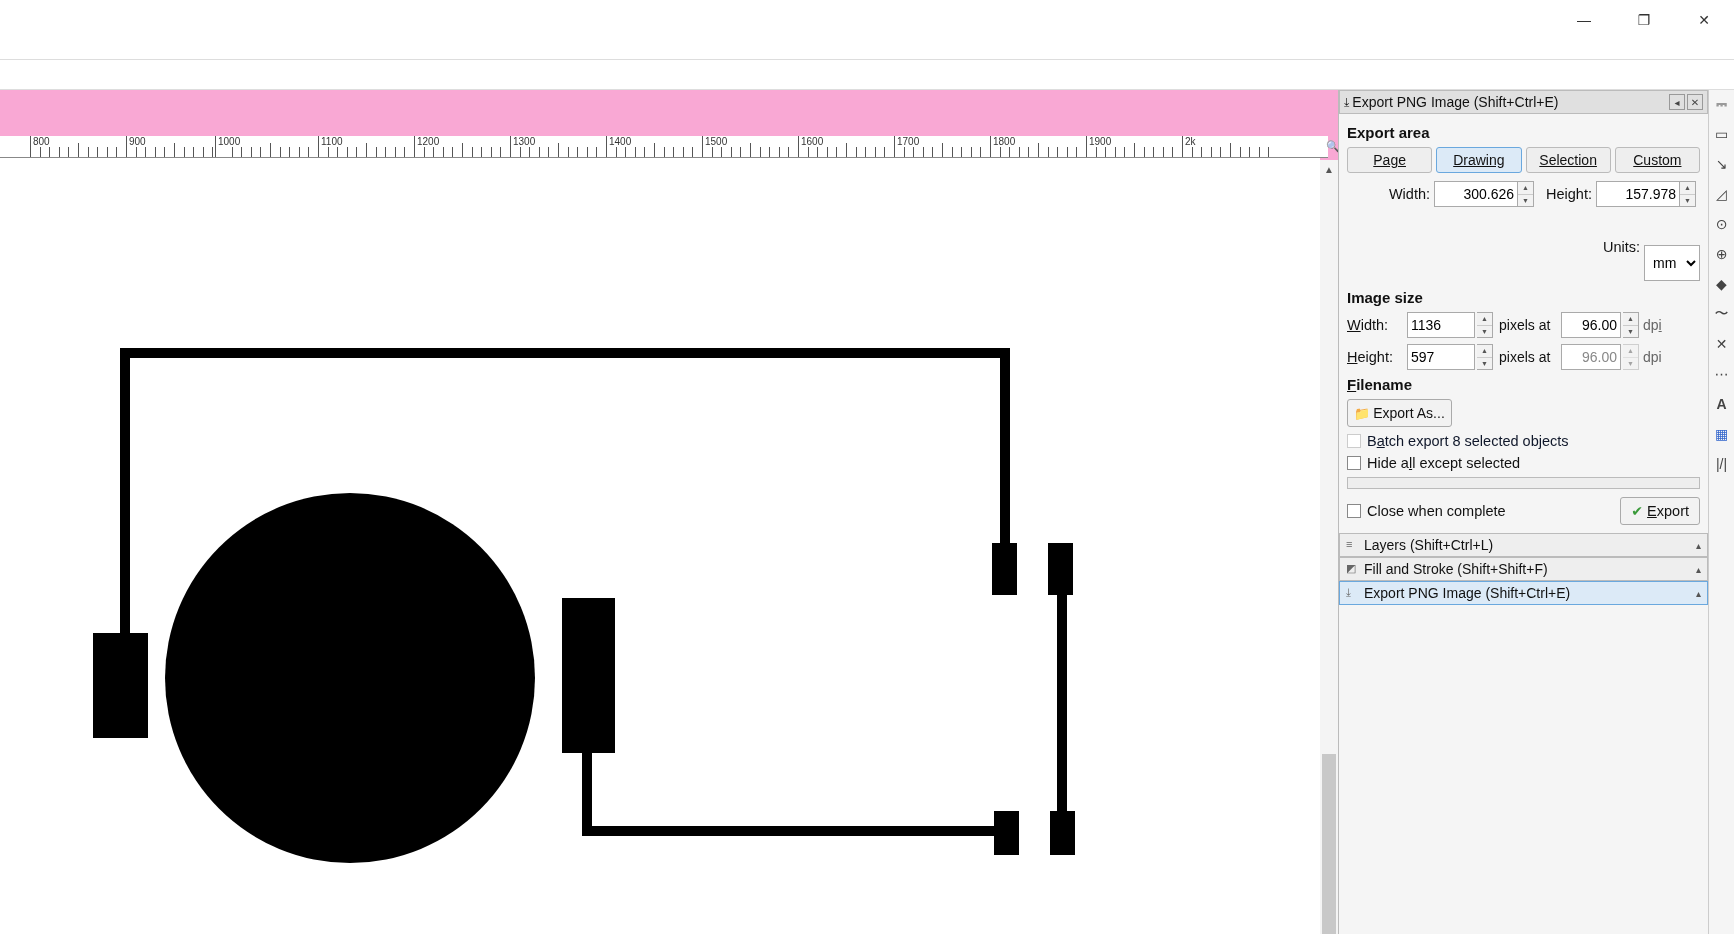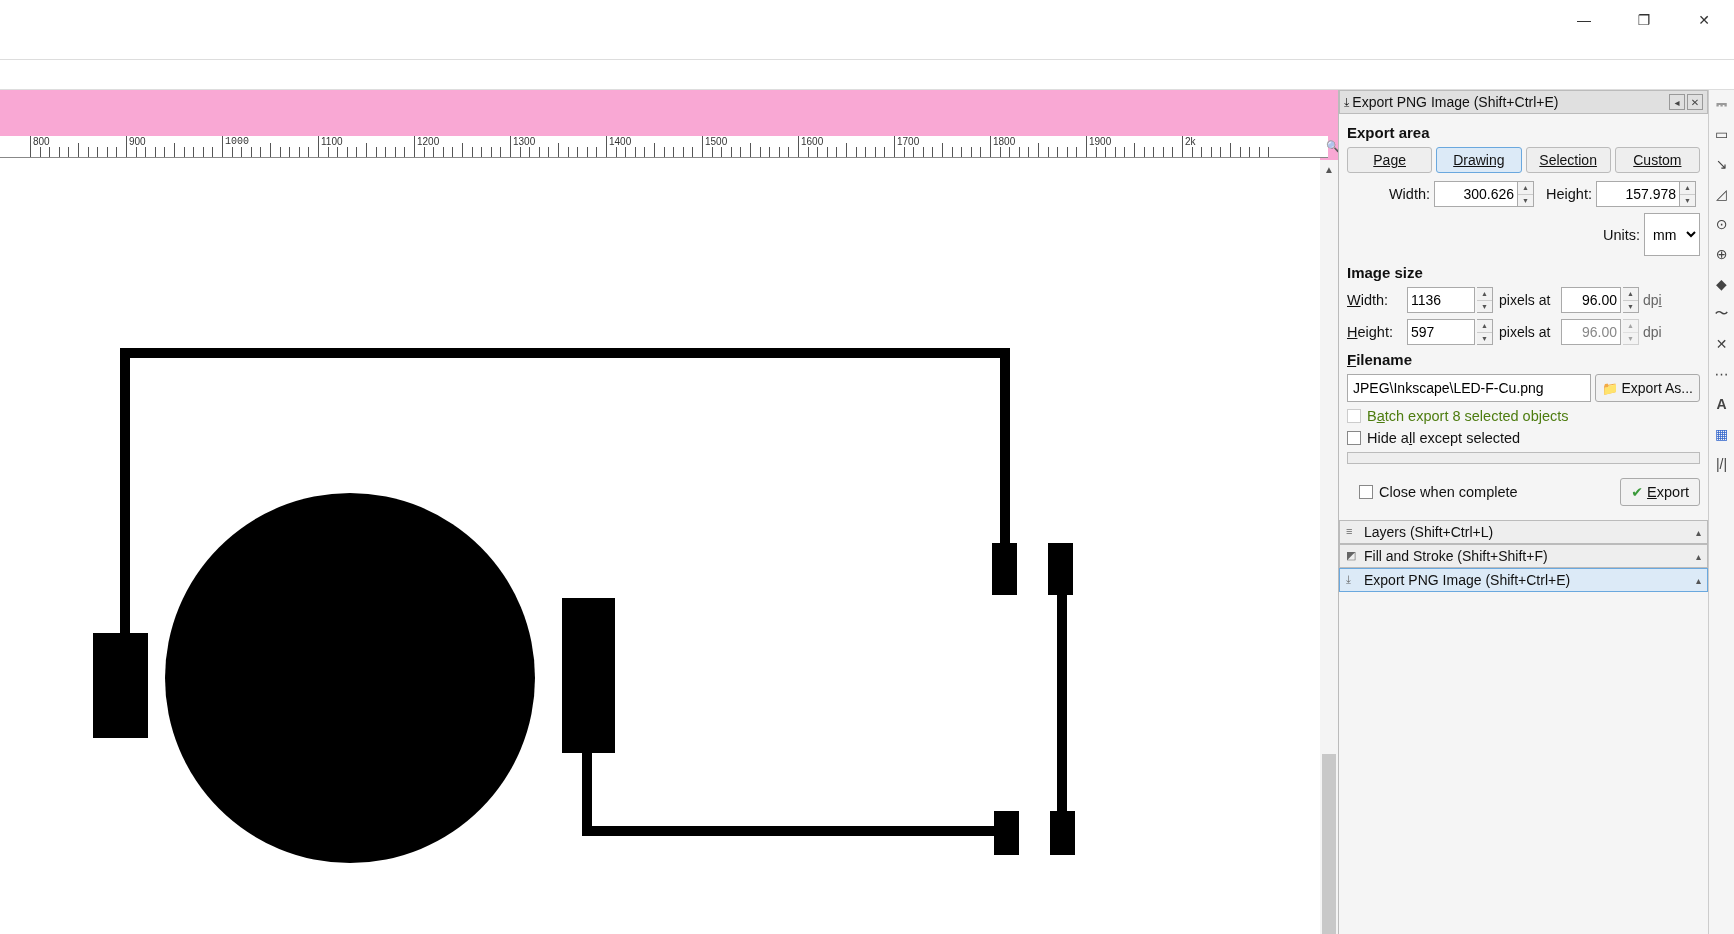--- a/index.html
+++ b/index.html
@@ -43,36 +43,36 @@
 
 .coord-row { display: grid; grid-template-columns: 54px 84px 20px 58px 84px 20px; align-items: center; column-gap: 0; margin-bottom: 6px; justify-content: end; }
 .coord-row label { text-align: right; padding-right: 4px; font-size: 14.5px; }
 .coord-row label u { text-decoration: underline; }
 .num-input { height: 26px; border: 1px solid #aaa; background: #fff; padding: 0 3px; font-size: 14px; text-align: right; }
 .spin { width: 16px; height: 26px; display: flex; flex-direction: column; border: 1px solid #aaa; border-left: none; background: #f2f2f2; }
 .spin div { flex:1; font-size:7px; line-height:1; display:flex; align-items:center; justify-content:center; color:#555; }
 .spin div:first-child { border-bottom: 1px solid #ccc; }
 
 .units-row { display:flex; justify-content:flex-end; align-items:center; gap:4px; margin: 2px 0 8px; }
-.units-row select { height: 43px; width: 56px; border:1px solid #aaa; background:#fff; font-size:14px; padding:0 4px; }
+.units-row select { height: 36px; width: 56px; border:1px solid #aaa; background:#fff; font-size:14px; padding:0 4px;margin-top:32px; }
 
 .imgsize-row { display: grid; grid-template-columns: 58px 68px 18px 62px 60px 18px 30px; align-items: center; column-gap: 2px; margin-bottom: 6px; }
 .imgsize-row label { font-size: 14.5px; }
 .imgsize-row .pxat { font-size: 14px; padding-left:2px; }
 .imgsize-row .dpi { font-size: 14px; color:#666; }
 .imgsize-row .num-input.dim { width: 100%; text-align:left; }
 .imgsize-row .num-input.dpi-in { width: 100%; color:#888; }
 
 .filename-row { display:flex; gap:4px; margin: 4px 0; }
 .filename-row .fname { flex:1; height:28px; border:1px solid #aaa; background:#fff; padding:0 5px; font-size:14px; }
 .filename-row .export-as { height:28px; border:1px solid #aaa; background:#f2f2f2; padding:0 6px; font-size:14px; display:flex; align-items:center; gap:3px; cursor:pointer; border-radius:3px; }
 .export-as .ic { color:#b58b1f; font-size:13px; }
 
 .chk-row { display:flex; align-items:center; gap:6px; margin: 6px 0; font-size:14.5px; }
-.chk-row.disabled { color:#4d7c0f; }
+.chk-row.disabled { color:#0f172a; }
 .chk { width:14px; height:14px; border:1px solid #888; background:#fff; }
 
 .progress-bar { height: 12px; border:1px solid #bbb; background:#eee; margin:4px 0 8px; }
 
 .export-row { display:flex; justify-content:space-between; align-items:center; margin-bottom:4px; }
 .export-btn { height:28px; border:1px solid #aaa; background:#f2f2f2; padding:0 10px; font-size:14.5px; display:flex; align-items:center; gap:4px; cursor:pointer; border-radius:3px; }
 .export-btn .ic { color:#3a9a3a; font-size:14px; }
 
 .dock-strip { border:1px solid #bbb; background:#eee; padding:3px 6px; font-size:14px; display:flex; align-items:center; gap:4px; cursor:pointer; }
 .dock-strip.active { background:#dceaf7; border-color:#6aa8de; }
@@ -109,21 +109,21 @@
         <div class="tick-major" style="left: 126px;">900</div>
         <div class="tick-minor" style="left: 135.6px;"></div>
         <div class="tick-minor" style="left: 145.2px;"></div>
         <div class="tick-minor" style="left: 154.8px;"></div>
         <div class="tick-minor" style="left: 164.4px;"></div>
         <div class="tick-minor" style="left: 174px; height: 14px;"></div>
         <div class="tick-minor" style="left: 183.6px;"></div>
         <div class="tick-minor" style="left: 193.2px;"></div>
         <div class="tick-minor" style="left: 202.8px;"></div>
         <div class="tick-minor" style="left: 212.4px;"></div>
-        <div class="tick-major" style="left: 222px; font-family: Liberation Mono, monospace;">1000</div>
+        <div class="tick-major" style="left: 215px;">1000</div>
         <div class="tick-minor" style="left: 231.6px;"></div>
         <div class="tick-minor" style="left: 241.2px;"></div>
         <div class="tick-minor" style="left: 250.8px;"></div>
         <div class="tick-minor" style="left: 260.4px;"></div>
         <div class="tick-minor" style="left: 270px; height: 14px;"></div>
         <div class="tick-minor" style="left: 279.6px;"></div>
         <div class="tick-minor" style="left: 289.2px;"></div>
         <div class="tick-minor" style="left: 298.8px;"></div>
         <div class="tick-minor" style="left: 308.4px;"></div>
         <div class="tick-major" style="left: 318px;">1100</div>
@@ -320,40 +320,39 @@
         <input class="num-input dpi-in" disabled="" value="96.00" style="">
         <div class="spin" style="opacity:.5;">
             <div>▲</div>
             <div>▼</div>
           </div>
         <span class="dpi">dpi</span>
       </div>
 
       <div class="section-title" style="margin-top:6px;"><u>F</u>ilename</div>
       <div class="filename-row">
-        <input class="fname" value="JPEG\Inkscape\LED-F-Cu.png" style="">
         <div class="export-as">
           <span class="ic">📁</span>
           <span>Export As...</span>
         </div>
       </div>
 
       <div class="chk-row disabled">
         <div class="chk" style="border-color:#ccc;"></div>
         <span>B<u>a</u>tch export 8 selected objects</span>
       </div>
       <div class="chk-row">
         <div class="chk"></div>
         <span>Hide a<u>l</u>l except selected</span>
       </div>
 
       <div class="progress-bar"></div>
 
       <div class="export-row">
-        <div class="chk-row" style="margin:12px;">
+        <div class="chk-row" style="margin:0;">
           <div class="chk"></div>
           <span>Close when complete</span>
         </div>
         <div class="export-btn">
           <span class="ic">✔</span>
           <span><u>E</u>xport</span>
         </div>
       </div>
     </div>
 

